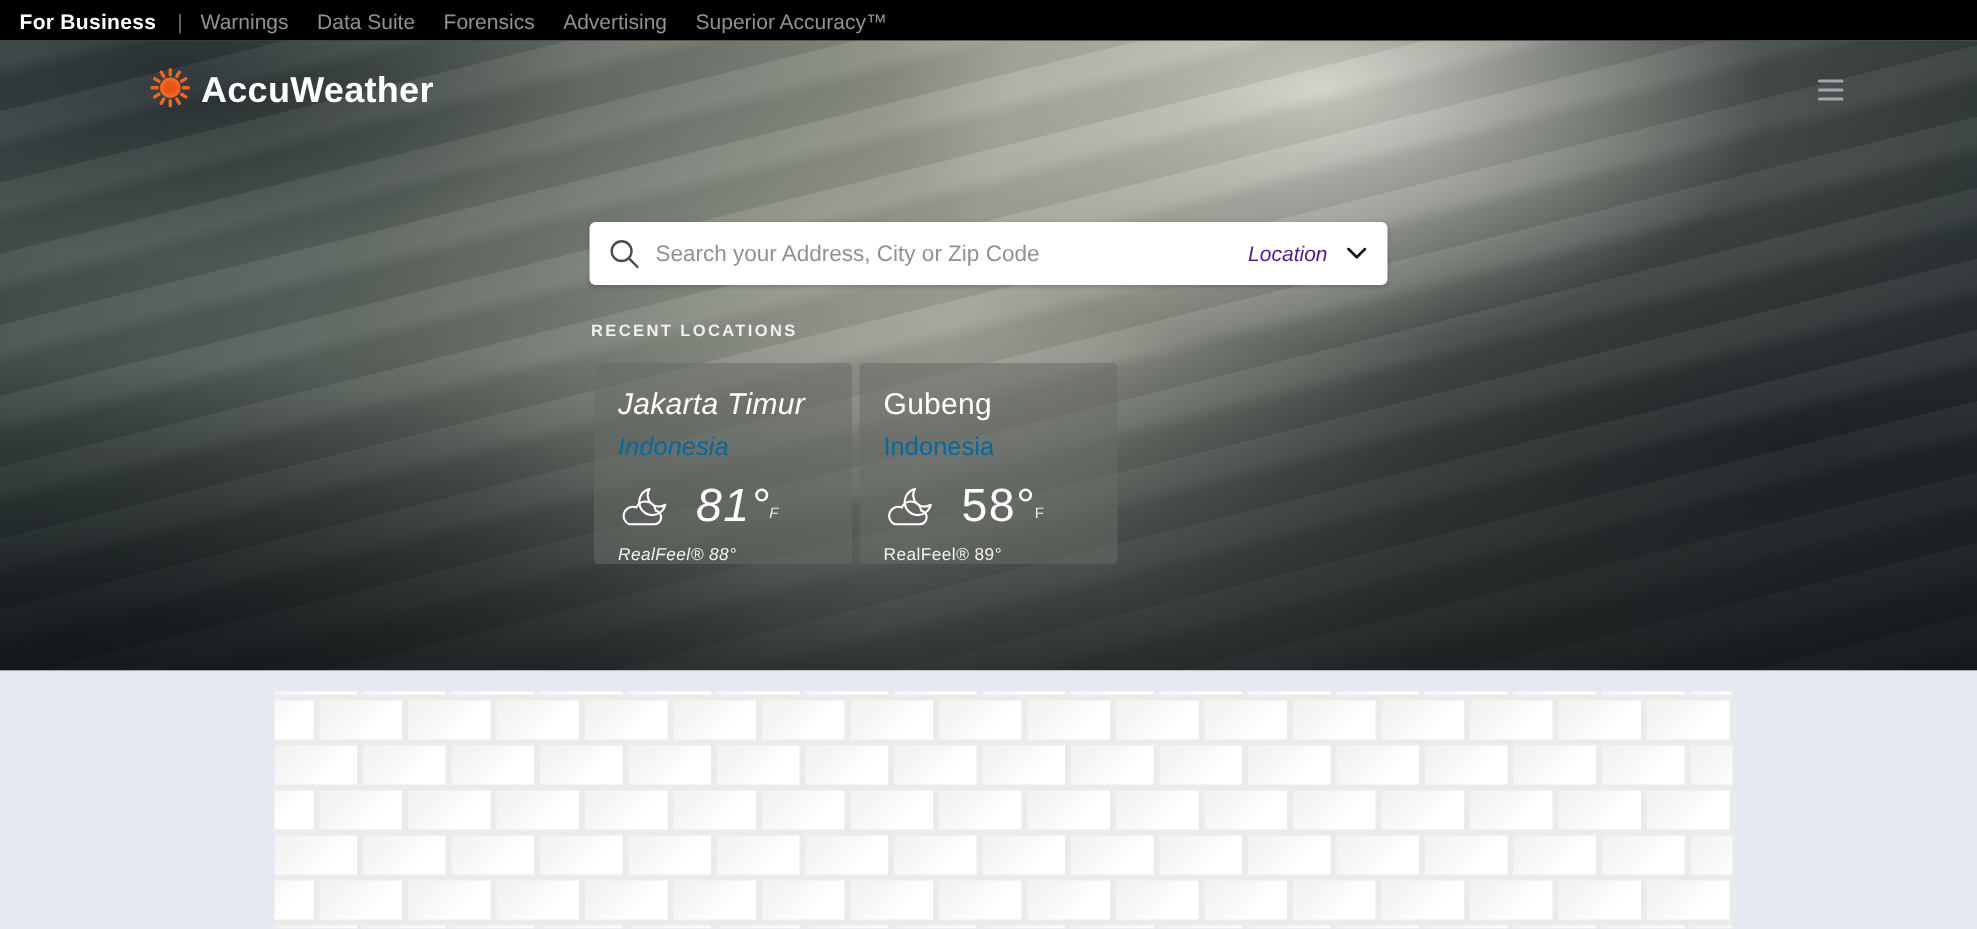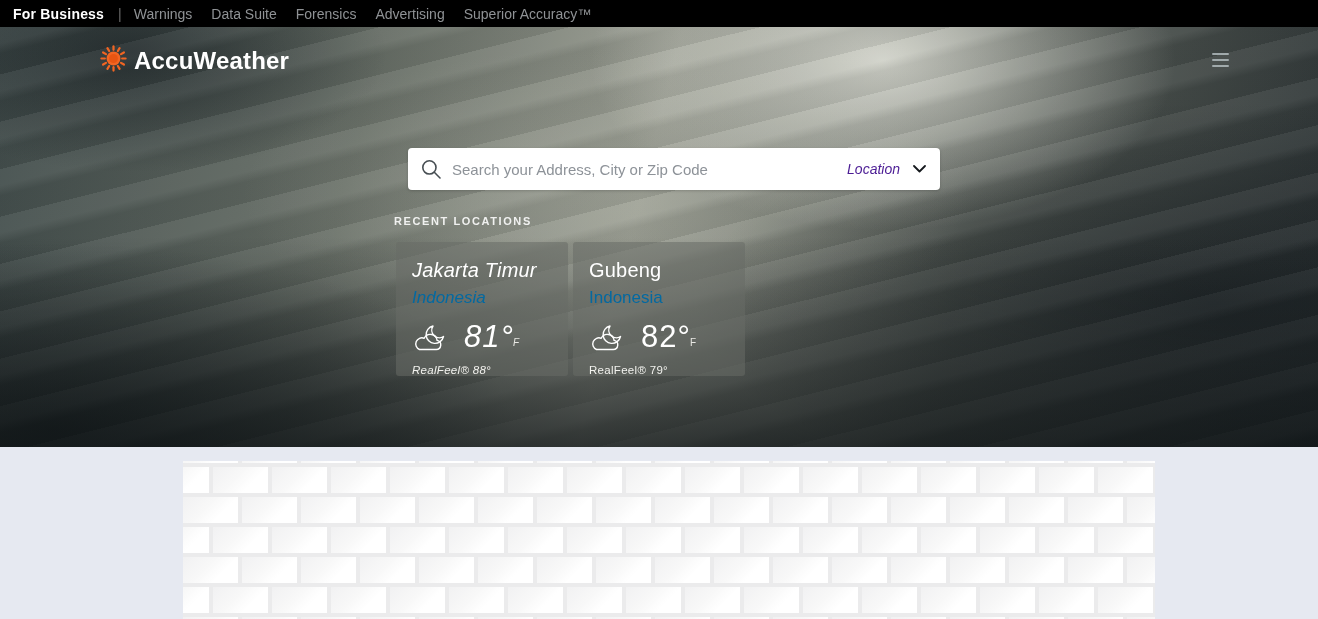--- a/index.html
+++ b/index.html
@@ -40,21 +40,21 @@
 
   
   .logo { position:absolute; top:45px; left:100px; display:flex; align-items:center; gap:7px; z-index:20; cursor:pointer; }
   .logo .wordmark { color:#fff; font-size:24px; font-weight:bold; letter-spacing:.2px; }
   .menu-btn { position:absolute; top:50px; right:84px; width:22px; height:20px; display:flex;
     flex-direction:column; justify-content:center; gap:4px; cursor:pointer; z-index:20; }
   .menu-btn i { display:block; height:2px; width:17px; background:#b7c0c3; opacity:.8; border-radius:1px; }
 
   
   .searchbar {
-    position:absolute; top:148px; left:408px; width:532px; height:42px;
+    position:absolute; top:148px; left:393px; width:532px; height:42px;
     background:#fff; border-radius:4px; display:flex; align-items:center;
     padding:0 14px 0 13px; z-index:20; box-shadow:0 1px 3px rgba(0,0,0,.18);
   }
   .searchbar input {
     flex:1; border:none; outline:none; font-size:15px; color:#333;
     font-family:"Liberation Sans", sans-serif; margin-left:10px; background:transparent;
   }
   .searchbar input::placeholder { color:#8d9298; }
   .loc-toggle { display:flex; align-items:center; gap:13px; cursor:pointer; }
   .loc-toggle .loc-label { font-size:14px; color:#4c1d95;font-style:italic; }
@@ -183,26 +183,26 @@
   <div class="card c1">
     <div class="city">Gubeng</div>
     <div class="country">Indonesia</div>
     <div class="temp-row">
       <span style="display:flex;">
         <svg width="40" height="32" viewBox="0 0 40 30" fill="none" stroke="#fff" stroke-width="1.4" stroke-linecap="round" stroke-linejoin="round">
           <path d="M21 2 A 8.8 8.8 0 1 0 31.5 12.5 A 7.6 7.6 0 0 1 21 2 Z"></path>
           <path d="M7.5 25.5 h16.5 a4.6 4.6 0 0 0 1.1 -9.1 a6.8 6.8 0 0 0 -12.9 -2.1 A5.1 5.1 0 0 0 7.5 25.5 Z"></path>
         </svg>
       </span>
-      <span class="temp">82°</span>
+      <span class="temp">58°</span>
       <span class="unit">F</span>
     </div>
     <div class="realfeel">
       <span>RealFeel®</span>
-      <span>79°</span>
+      <span>89°</span>
     </div>
   </div>
 
   <div class="bottom">
     <div class="tile-wall">
       <div class="tile-rows">
           <div class="tile-row">
             <div class="tile"></div>
             <div class="tile"></div>
             <div class="tile"></div>

